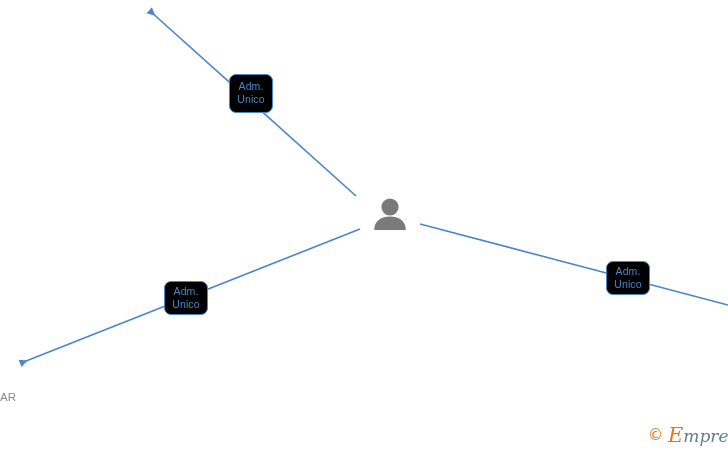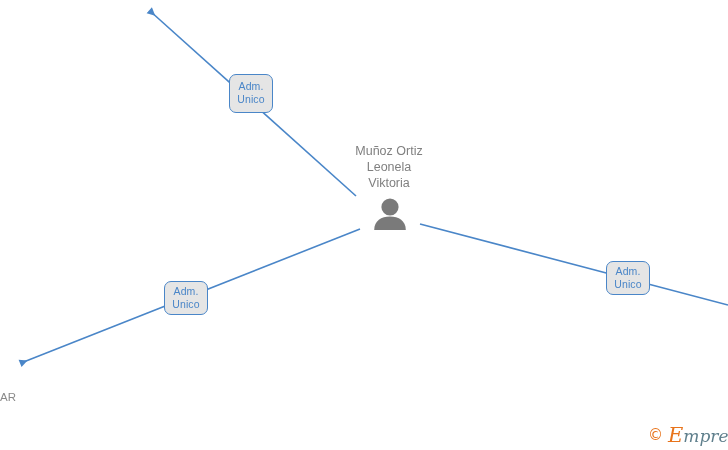--- a/index.html
+++ b/index.html
@@ -22,21 +22,21 @@
     left: 0;
     top: 0;
     width: 728px;
     height: 450px;
   }
   .rel-label {
     position: absolute;
     box-sizing: border-box;
     border: 1px solid #4a86c8;
     border-radius: 7px;
-    background: #e5e5e5;
+    background: #000000;
     color: #4a86c8;
     font-size: 10.5px;
     line-height: 13px;
     text-align: center;
     padding: 5px 0 4px 0;
     letter-spacing: 0.1px;
     z-index: 5;
   }
   .rel-label .ln {
     display: block;
@@ -111,23 +111,20 @@
     <line x1="420" y1="224" x2="728" y2="305" stroke="#4a86c8" stroke-width="1.6"></line>
   </svg>
 
   <div class="person-icon" style="left:371px; top:198px;">
     <svg width="38" height="32" viewBox="0 0 38 32" xmlns="http://www.w3.org/2000/svg">
       <circle cx="19" cy="9" r="8.6" fill="#7a7a7a"></circle>
       <path d="M 3.2 32 C 3.2 22.6 10.3 18.4 19 18.4 C 27.7 18.4 34.8 22.6 34.8 32 Z" fill="#7a7a7a"></path>
     </svg>
   </div>
 
-  <div class="node-name" style="left:324px; top:143px; width:130px;">Muñoz Ortiz
-Leonela
-Viktoria</div>
 
   <div class="rel-label" style="left:229px; top:74px; width:44px; height:39px;">
     <span class="ln">Adm.</span>
     <span class="ln">Unico</span>
   </div>
 
   <div class="rel-label" style="left:164px; top:281px; width:44px; height:34px; padding-top:3px;">
     <span class="ln">Adm.</span>
     <span class="ln">Unico</span>
   </div>

